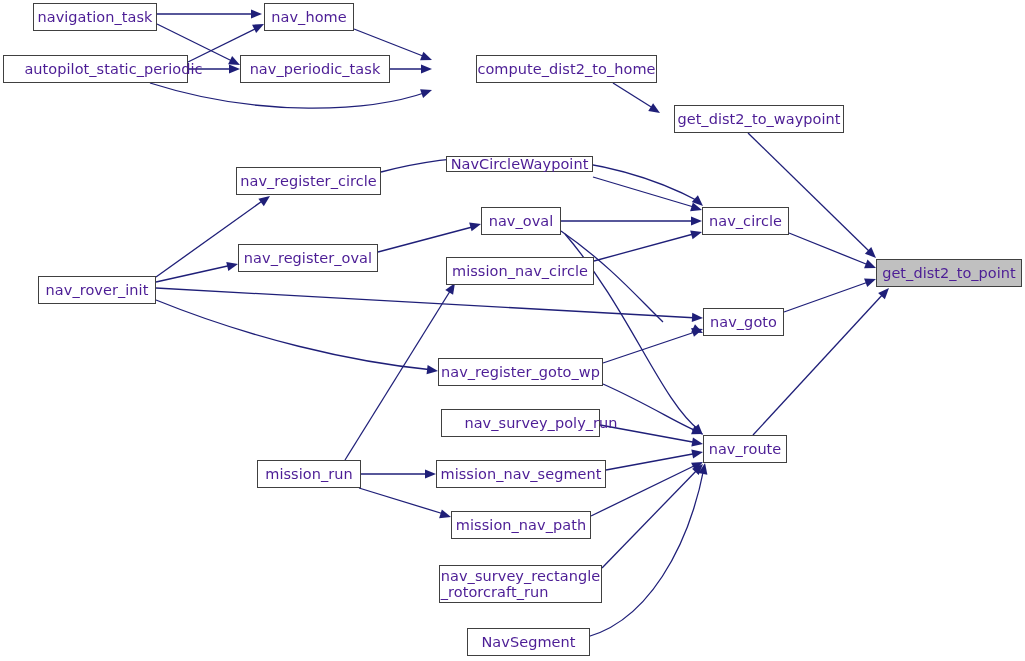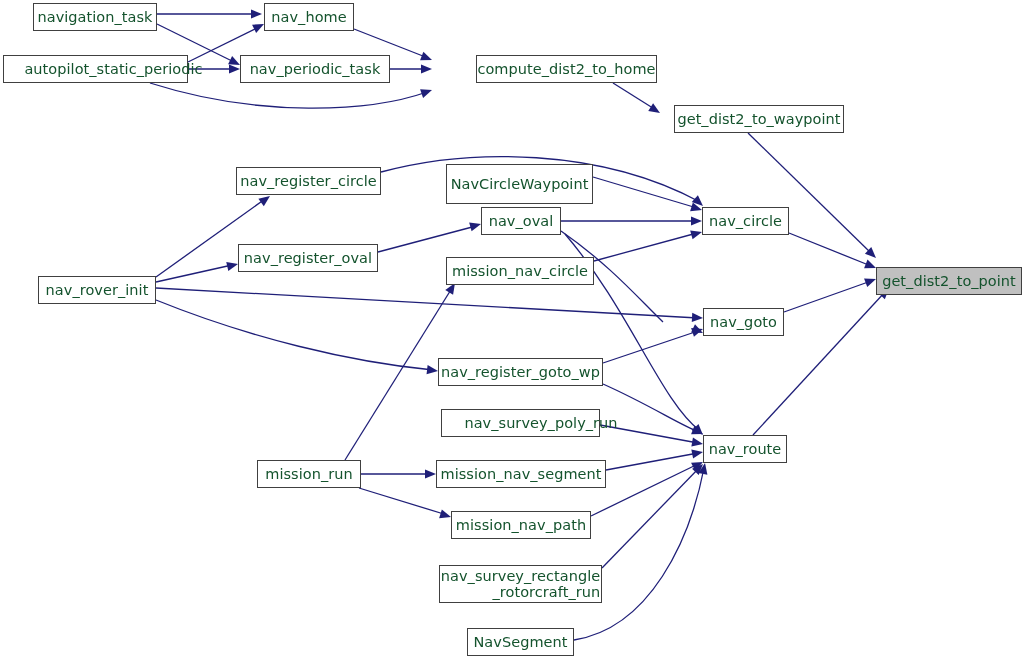--- a/index.html
+++ b/index.html
@@ -21,27 +21,27 @@
     top: 0;
     width: 1025px;
     height: 661px;
     pointer-events: none;
   }
   .node {
     position: absolute;
     box-sizing: border-box;
     border: 1px solid #404040;
     background: #ffffff;
-    color: #14532d;
+    color: #4c1d95;
     font-size: 14.5px;
     line-height: 1.12;
     display: flex;
     align-items: center;
     justify-content: center;
-    text-align: right;
+    text-align: left;
     white-space: pre;
     letter-spacing: 0.05px;
     z-index: 5;
   }
   .node.highlight {
     background: #c0c0c0;
   }
 </style>
 </head>
 <body>
@@ -115,32 +115,32 @@
       <path d="M753,435 L885,292" fill="none" stroke="#1f1f78" stroke-width="1.3"></path>
       <polygon points="0,0 -11,-4.6 -11,4.6" fill="#1f1f78" transform="translate(889,288) rotate(-47)"></polygon>
     </svg>
   <div id="nodes">
       <div class="node" style="left: 33px; top: 3px; width: 124px; height: 28px;">navigation_task</div>
       <div class="node" style="left: 264px; top: 3px; width: 90px; height: 28px;">nav_home</div>
       <div class="node" style="left: 3px; top: 55px; width: 185px; height: 28px; padding-left: 36px;">autopilot_static_periodic</div>
       <div class="node" style="left: 240px; top: 55px; width: 150px; height: 28px;">nav_periodic_task</div>
       <div class="node" style="left: 432px; top: 55px; width: 181px; height: 28px; margin-left: 44px;">compute_dist2_to_home</div>
       <div class="node" style="left: 660px; top: 105px; width: 170px; height: 28px; margin-left: 14px;">get_dist2_to_waypoint</div>
-      <div class="node" style="left: 446px; top: 164px; width: 147px; height: 40px;">NavCircleWaypoint</div>
+      <div class="node" style="left: 446px; top: 156px; width: 147px; height: 16px;">NavCircleWaypoint</div>
       <div class="node" style="left: 236px; top: 167px; width: 145px; height: 28px;">nav_register_circle</div>
       <div class="node" style="left: 481px; top: 207px; width: 80px; height: 28px;">nav_oval</div>
       <div class="node" style="left: 702px; top: 207px; width: 87px; height: 28px;">nav_circle</div>
       <div class="node" style="left: 238px; top: 244px; width: 140px; height: 28px;">nav_register_oval</div>
       <div class="node" style="left: 446px; top: 257px; width: 148px; height: 28px;">mission_nav_circle</div>
-      <div class="node highlight" style="left: 876px; top: 259px; width: 146px; height: 28px; margin-top: 8px;">get_dist2_to_point</div>
+      <div class="node highlight" style="left: 876px; top: 259px; width: 146px; height: 28px;">get_dist2_to_point</div>
       <div class="node" style="left: 38px; top: 276px; width: 118px; height: 28px;">nav_rover_init</div>
       <div class="node" style="left: 703px; top: 308px; width: 81px; height: 28px;">nav_goto</div>
       <div class="node" style="left: 438px; top: 358px; width: 165px; height: 28px;">nav_register_goto_wp</div>
       <div class="node" style="left: 441px; top: 409px; width: 159px; height: 28px; padding-left: 41px;">nav_survey_poly_run</div>
       <div class="node" style="left: 703px; top: 435px; width: 84px; height: 28px;">nav_route</div>
       <div class="node" style="left: 257px; top: 460px; width: 104px; height: 28px;">mission_run</div>
       <div class="node" style="left: 436px; top: 460px; width: 170px; height: 28px;">mission_nav_segment</div>
       <div class="node" style="left: 451px; top: 511px; width: 140px; height: 28px;">mission_nav_path</div>
       <div class="node" style="left: 439px; top: 565px; width: 163px; height: 38px;">nav_survey_rectangle
 _rotorcraft_run</div>
-      <div class="node" style="left: 467px; top: 628px; width: 107px; height: 28px;">NavSegment</div>
+      <div class="node" style="left: 467px; top: 628px; width: 123px; height: 28px;">NavSegment</div>
     </div>
 </div>
 
 </body></html>

